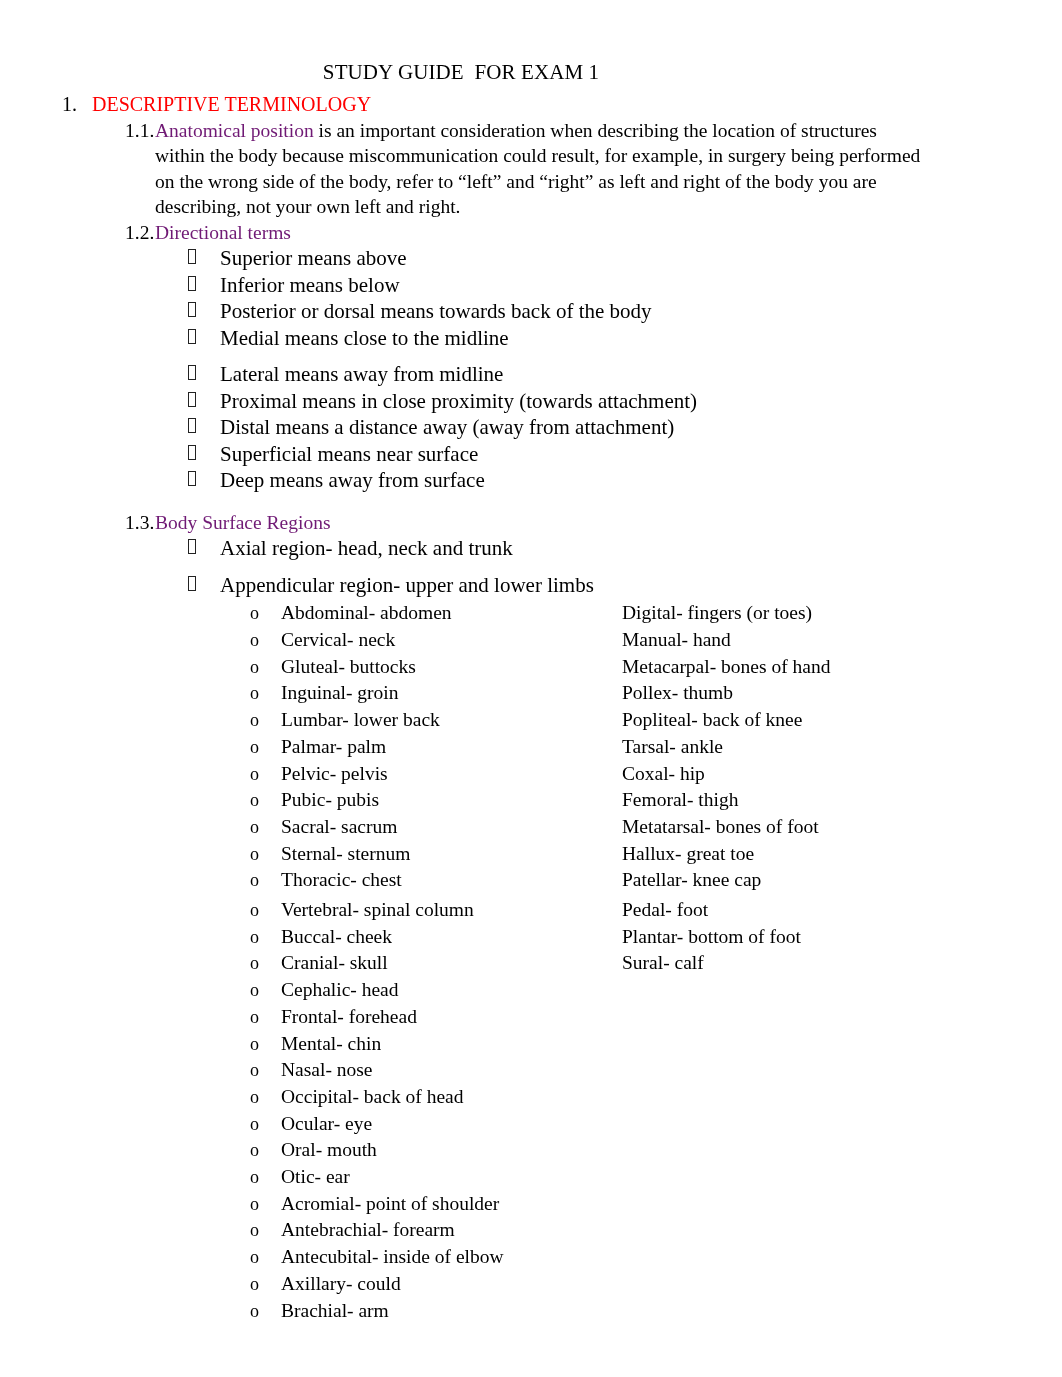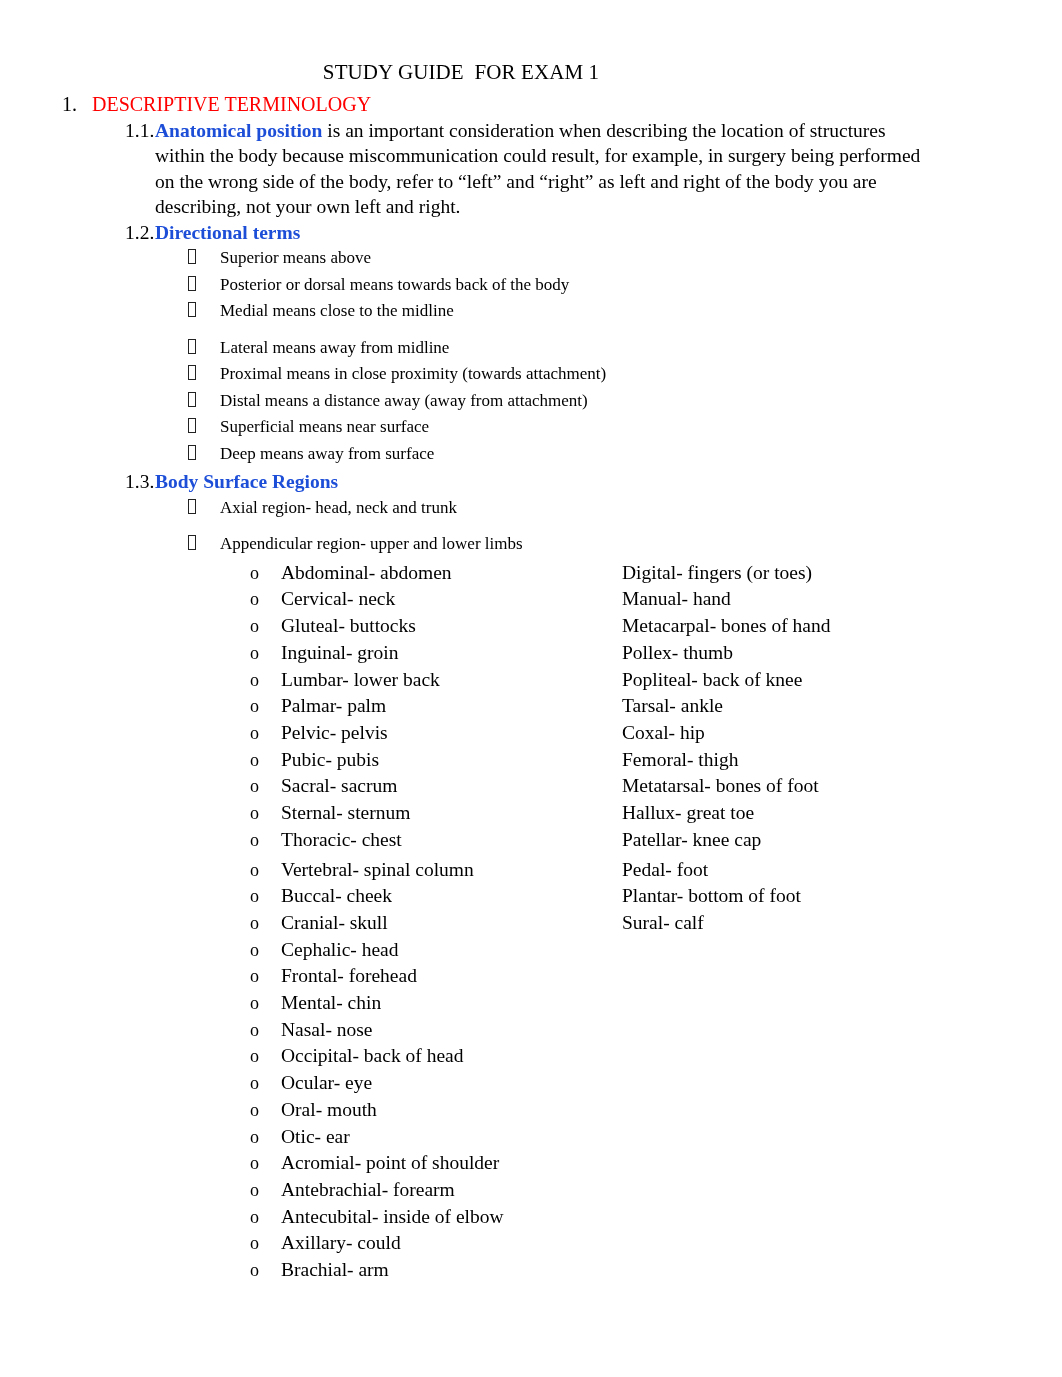--- a/index.html
+++ b/index.html
@@ -59,33 +59,32 @@
     line-height: 25.3px;
     margin-top: 1px;
   }
   .lvl2 .num {
     position: absolute;
     left: 125px;
     top: 0;
     color: #000000;
   }
   .lvl2 .head {
-    color: #1d4ed8;
-    font-weight: bold;
+    color: #701a75;
   }
   .lvl2 .body {
     color: #000000;
     text-align: center;
   }
 
   
   .wrow {
     position: relative;
     padding-left: 220px;
-    font-size: 17px;
+    font-size: 21px;
     line-height: 26.5px;
   }
   .wrow .wbul {
     position: absolute;
     left: 188px;
     top: 4px;
     display: inline-block;
     width: 8px;
     height: 15px;
     border: 1px solid #222;
@@ -153,20 +152,24 @@
     <span class="head">Directional terms</span>
   </div>
 
   <div>
     <div class="wrow">
       <span class="wbul"></span>
       <span>Superior means above</span>
     </div>
     <div class="wrow">
       <span class="wbul"></span>
+      <span>Inferior means below</span>
+    </div>
+    <div class="wrow">
+      <span class="wbul"></span>
     </div>
     <div class="wrow">
       <span class="wbul"></span>
       <span>Posterior or dorsal means towards back of the body</span>
     </div>
     <div class="wrow">
       <span class="wbul"></span>
       <span>Medial means close to the midline</span>
     </div>
     <div class="wrow gap">
@@ -184,21 +187,21 @@
     <div class="wrow">
       <span class="wbul"></span>
       <span>Superficial means near surface</span>
     </div>
     <div class="wrow">
       <span class="wbul"></span>
       <span>Deep means away from surface</span>
     </div>
   </div>
 
-  <div class="lvl2" style="margin-top:2px;">
+  <div class="lvl2" style="margin-top:16px;">
     <span class="num">1.3.</span>
     <span class="head"> Body Surface Regions</span>
   </div>
 
   <div>
     <div class="wrow">
       <span class="wbul"></span>
       <span>Axial region- head, neck and trunk</span>
     </div>
     <div class="wrow gap">

